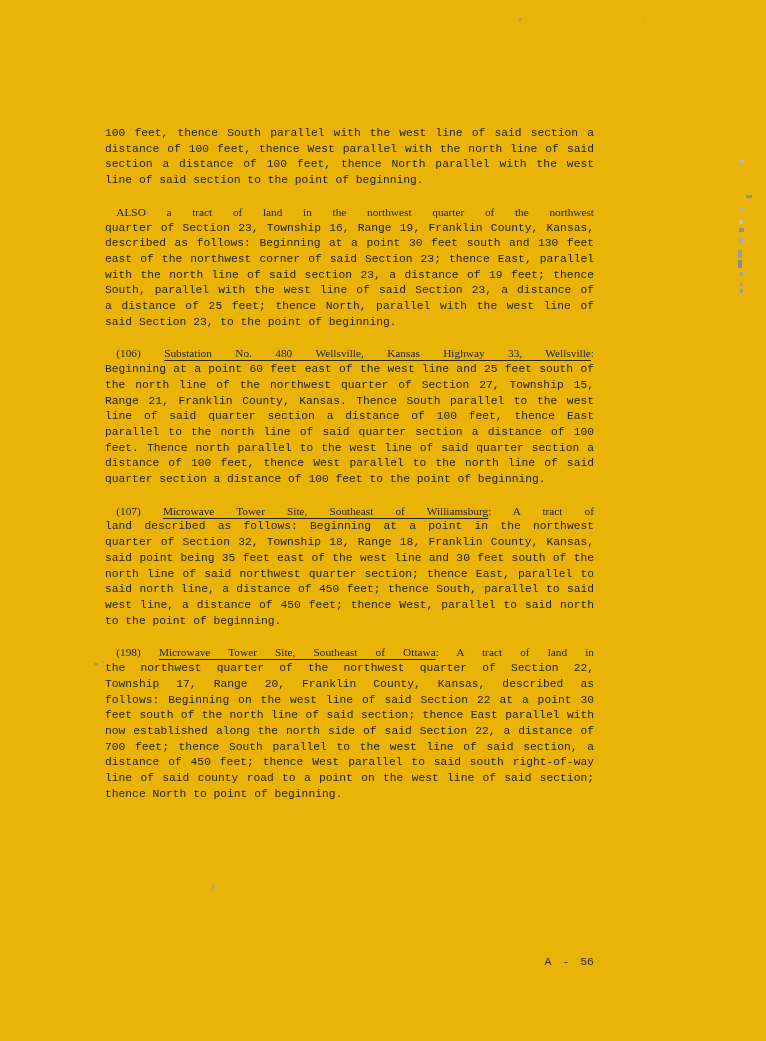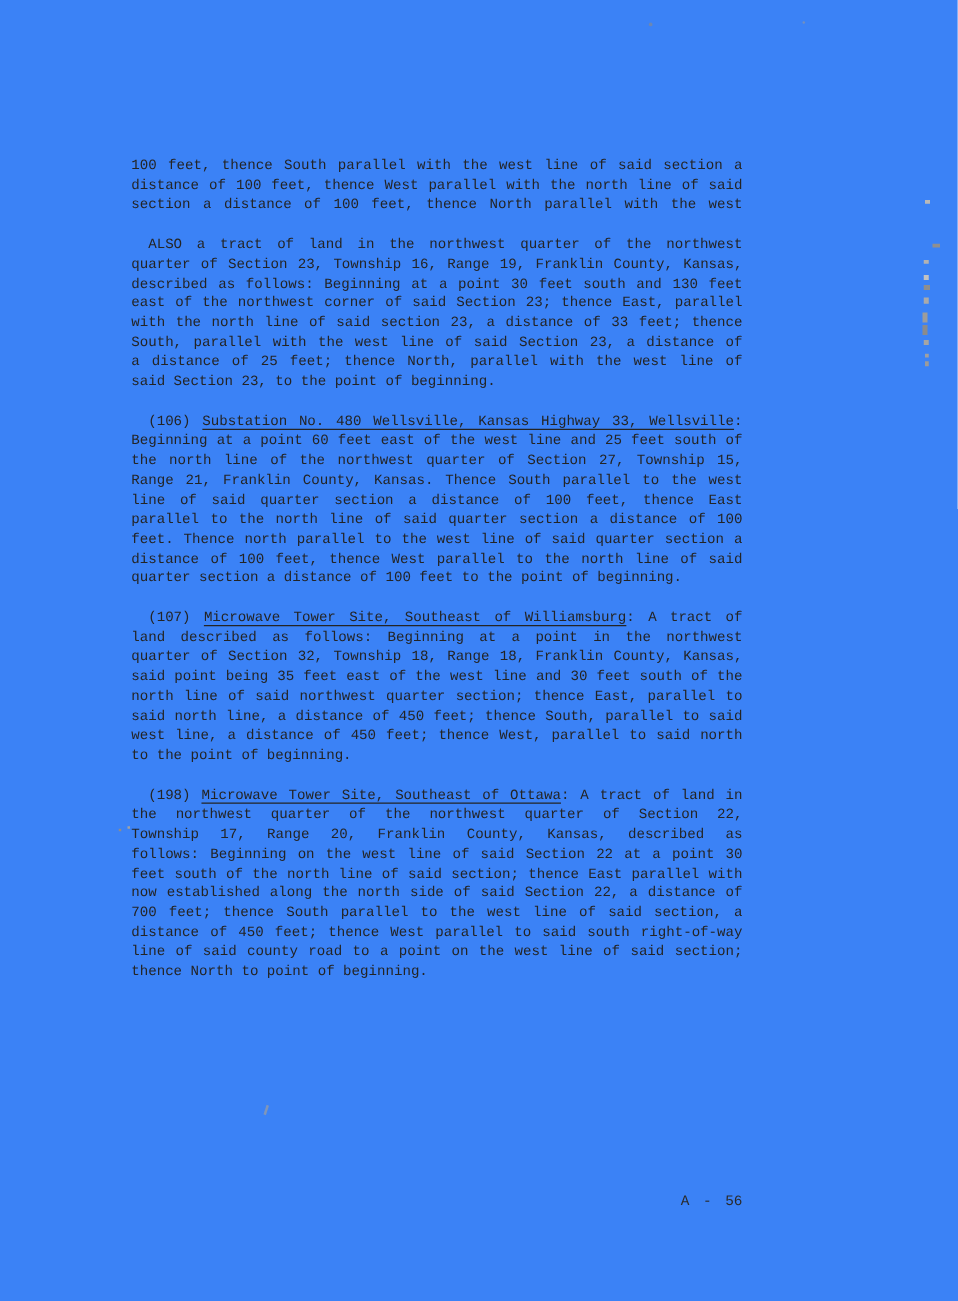--- a/index.html
+++ b/index.html
@@ -5,54 +5,55 @@
 <style>
   * { margin:0; padding:0; box-sizing:border-box; }
   html, body { width:766px; height:1041px; }
   body {
     background:#fdfdfb;
     font-family:"Liberation Mono","DejaVu Sans Mono",monospace;
     color:#242424;
     position:relative;
     overflow:hidden;
   }
-  .page { position:absolute; inset:0; background:#3b82f6; }
+  .page { position:absolute; inset:0; background:#eab308; }
   .content {
     position:absolute; left:105px; top:126px; width:489px;
     font-size:11.3px; line-height:15.7px;
     -webkit-font-smoothing:antialiased;
   }
   .block + .block { margin-top:16px; }
   .line { text-align:justify; text-align-last:justify; white-space:normal; }
   .line.last { text-align-last:left; }
-  .line.indent { text-indent:2ch; }
+  .line.indent { text-indent:2ch;font-family:Liberation Serif, serif; }
   .u { text-decoration:underline; text-underline-offset:2.5px; text-decoration-thickness:1px; }
   .footer {
     position:absolute; left:105px; top:955px; width:489px;
     text-align:right; font-size:11.5px; word-spacing:4px; color:#2a2a2a;
   }
   .artifact { position:absolute; pointer-events:none; }
 </style>
 </head>
 <body>
 
 <div class="page">
 
   <div class="content" id="doc-blocks">
       <div class="block">
         <div class="line">100 feet, thence South parallel with the west line of said section a</div>
         <div class="line">distance of 100 feet, thence West parallel with the north line of said</div>
         <div class="line">section a distance of 100 feet, thence North parallel with the west</div>
+        <div class="line last">line of said section to the point of beginning.</div>
       </div>
       <div class="block">
         <div class="line indent">ALSO a tract of land in the northwest quarter of the northwest</div>
         <div class="line">quarter of Section 23, Township 16, Range 19, Franklin County, Kansas,</div>
         <div class="line">described as follows:  Beginning at a point 30 feet south and 130 feet</div>
         <div class="line">east of the northwest corner of said Section 23; thence East, parallel</div>
-        <div class="line">with the north line of said section 23, a distance of 33 feet; thence</div>
+        <div class="line">with the north line of said section 23, a distance of 19 feet; thence</div>
         <div class="line">South, parallel with the west line of said Section 23, a distance of</div>
         <div class="line">a distance of 25 feet; thence North, parallel with the west line of</div>
         <div class="line last">said Section 23, to the point of beginning.</div>
       </div>
       <div class="block">
         <div class="line indent"><span>(106)</span> <span class="u">Substation No. 480 Wellsville, Kansas Highway 33, Wellsville</span>:</div>
         <div class="line">Beginning at a point 60 feet east of the west line and 25 feet south of</div>
         <div class="line">the north line of the northwest quarter of Section 27, Township 15,</div>
         <div class="line">Range 21, Franklin County, Kansas.  Thence South parallel to the west</div>
         <div class="line">line of said quarter section a distance of 100 feet, thence East</div>

